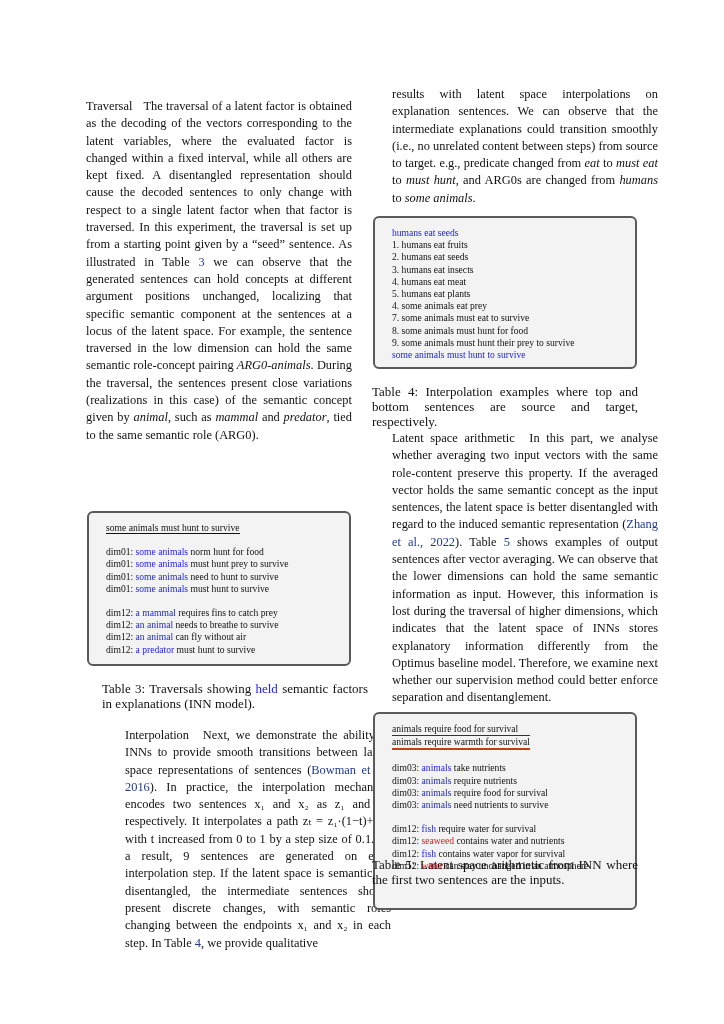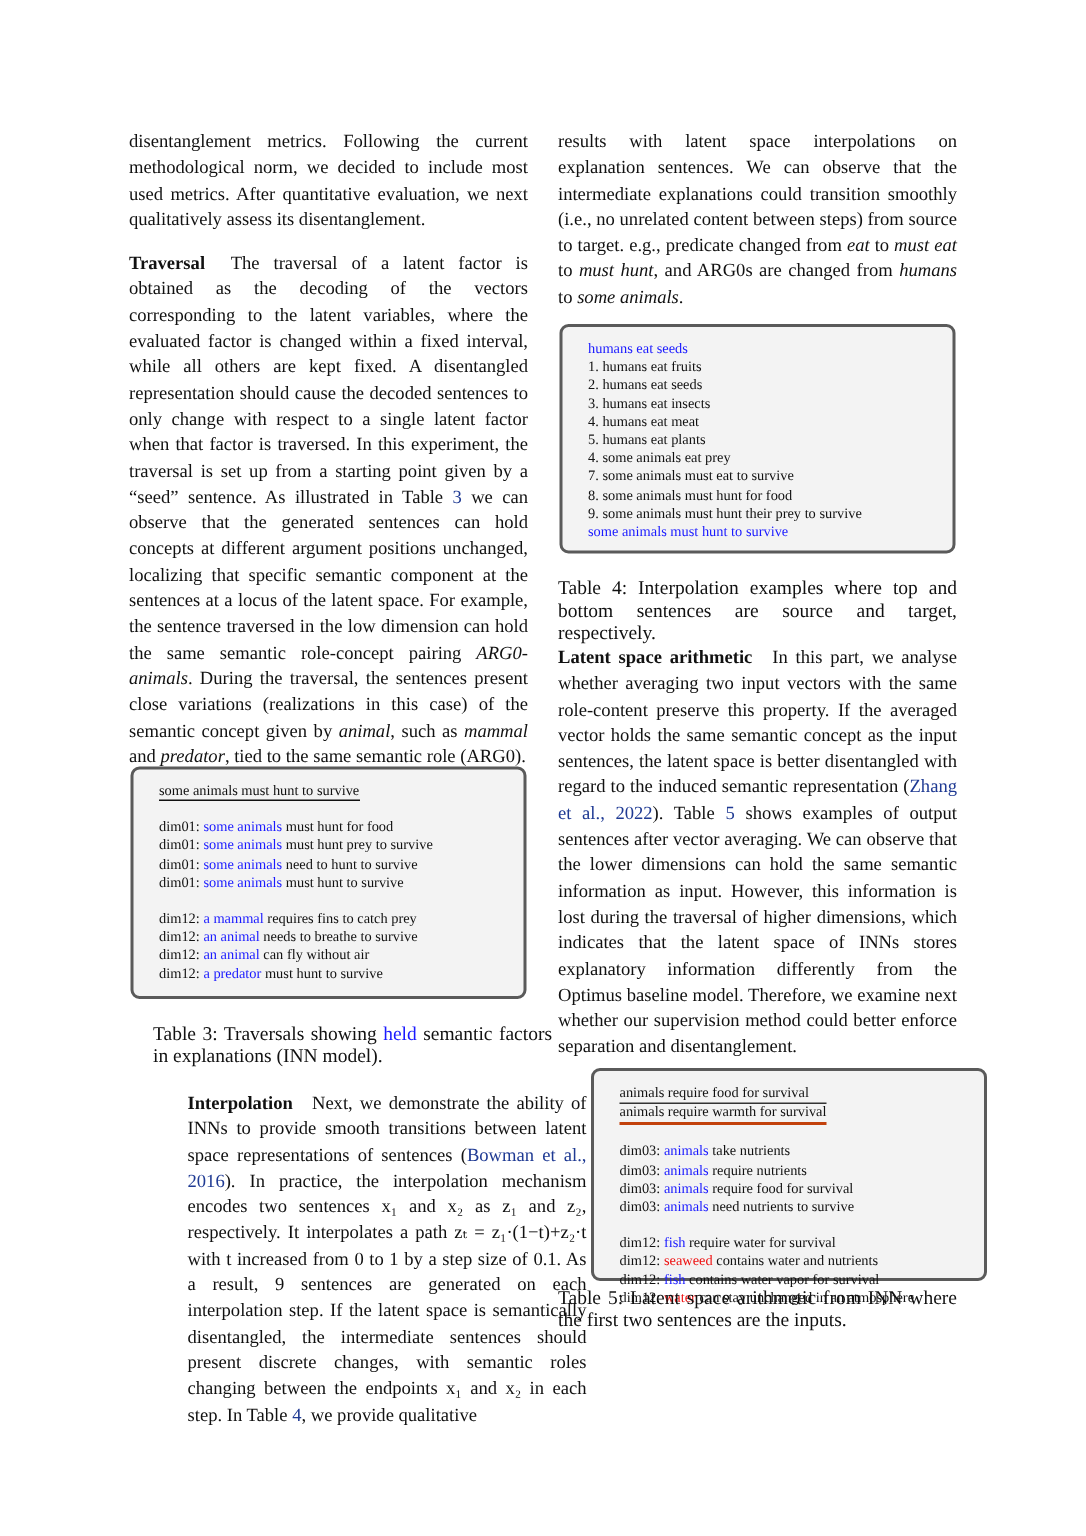--- a/index.html
+++ b/index.html
@@ -1,54 +1,53 @@
 <!DOCTYPE html>
 <html><head>
 <meta charset="utf-8">
 <style>
   html, body { margin: 0; padding: 0; background: #ffffff; }
   body { width: 724px; height: 1024px; position: relative; overflow: hidden;
          font-family: "Liberation Serif", "DejaVu Serif", serif; color: #111; }
   .col { position: absolute; top: 86px; width: 266px; font-size: 12.4px; line-height: 17.3px; }
   .col.left { left: 86px; }
-  .col.right { left: 372px; }
+  .col.right { left: 392px; }
   p { margin: 0; text-align: justify; hyphens: manual; }
   .gap-lg { margin-top: 11px; }
-  .head { font-weight: bold; margin-right: 8px; }
+  .head { font-weight: normal; margin-right: 8px; }
   .cite { color: #1f3a93; }
   .blue { color: #1a1aff; }
   .red { color: #ee1111; }
   i { font-style: italic; }
   .box { position: absolute; background: #f3f3f3; border: 2px solid #5a5a5a; border-radius: 6px;
          box-sizing: border-box; font-size: 9.6px; line-height: 12.2px; color: #111; }
   .box .line { white-space: nowrap; }
   .seed-u { border-bottom: 1px solid #111; display: inline-block; line-height: 11px; }
   .pair { display: inline-block; }
   .pair .line { border-bottom: 1px solid #333; }
   .pair .line.last { border-bottom: 2px solid #c2410c; }
   .caption { position: absolute; font-size: 13px; line-height: 15px; text-align: justify; }
   .blank { height: 12px; }
 </style>
 </head>
 <body>
 
 <div class="col left">
-  <p>disentanglement metrics. Following the current methodological norm, we decided to include most used metrics. After quantitative evaluation, we next qualitatively assess its disentanglement.</p>
 
   <p class="gap-lg" style="margin-top:12px;">
     <span class="head">Traversal</span>
     <span>The traversal of a latent factor is obtained as the decoding of the vectors corresponding to the latent variables, where the evaluated factor is changed within a fixed interval, while all others are kept fixed. A disentangled representation should cause the decoded sentences to only change with respect to a single latent factor when that factor is traversed. In this experiment, the traversal is set up from a starting point given by a “seed” sentence. As illustrated in Table </span><span class="cite">3</span><span> we can observe that the generated sentences can hold concepts at different argument positions unchanged, localizing that specific semantic component at the sentences at a locus of the latent space. For example, the sentence traversed in the low dimension can hold the same semantic role-concept pairing </span><i>ARG0-animals</i><span>. During the traversal, the sentences present close variations (realizations in this case) of the semantic concept given by </span><i>animal</i><span>, such as </span><i>mammal</i><span> and </span><i>predator</i><span>, tied to the same semantic role (ARG0).</span>
   </p>
 </div>
 
 <div class="box" style="left:87px; top:511px; width:264px; height:155px; padding:9px 0 0 17px;">
   <div class="line"><span class="seed-u">some animals must hunt to survive</span></div>
   <div class="blank"></div>
   <div>
-    <div class="line"><span>dim01:</span> <span class="blue">some animals</span><span> must hunt for food</span></div>
+    <div class="line"><span>dim01:</span> <span class="blue">some animals</span><span> norm hunt for food</span></div>
     <div class="line"><span>dim01:</span> <span class="blue">some animals</span><span> must hunt prey to survive</span></div>
     <div class="line"><span>dim01:</span> <span class="blue">some animals</span><span> need to hunt to survive</span></div>
     <div class="line"><span>dim01:</span> <span class="blue">some animals</span><span> must hunt to survive</span></div>
   </div>
   <div class="blank"></div>
   <div>
     <div class="line"><span>dim12:</span> <span class="blue">a mammal</span><span> requires fins to catch prey</span></div>
     <div class="line"><span>dim12:</span> <span class="blue">an animal</span><span> needs to breathe to survive</span></div>
     <div class="line"><span>dim12:</span> <span class="blue">an animal</span><span> can fly without air</span></div>
     <div class="line"><span>dim12:</span> <span class="blue">a predator</span><span> must hunt to survive</span></div>
@@ -88,21 +87,21 @@
 
 <div class="caption" style="left:372px; top:384px; width:266px;">Table 4: Interpolation examples where top and bottom sentences are source and target, respectively.</div>
 
 <div class="col right" style="top:430px;">
   <p>
     <span class="head">Latent space arithmetic</span>
     <span>In this part, we analyse whether averaging two input vectors with the same role-content preserve this property. If the averaged vector holds the same semantic concept as the input sentences, the latent space is better disentangled with regard to the induced semantic representation (</span><span class="cite">Zhang et al., 2022</span><span>). Table </span><span class="cite">5</span><span> shows examples of output sentences after vector averaging. We can observe that the lower dimensions can hold the same semantic information as input. However, this information is lost during the traversal of higher dimensions, which indicates that the latent space of INNs stores explanatory information differently from the Optimus baseline model. Therefore, we examine next whether our supervision method could better enforce separation and disentanglement.</span>
   </p>
 </div>
 
-<div class="box" style="left:373px; top:712px; width:264px; height:142px; padding:9px 0 0 17px;margin-left:21px;">
+<div class="box" style="left:373px; top:712px; width:264px; height:198px; padding:9px 0 0 17px;">
   <div class="pair">
     <div class="line">animals require food for survival</div>
     <div class="line last">animals require warmth for survival</div>
   </div>
   <div class="blank"></div>
   <div>
     <div class="line"><span>dim03:</span> <span class="blue">animals</span><span> take nutrients</span></div>
     <div class="line"><span>dim03:</span> <span class="blue">animals</span><span> require nutrients</span></div>
     <div class="line"><span>dim03:</span> <span class="blue">animals</span><span> require food for survival</span></div>
     <div class="line"><span>dim03:</span> <span class="blue">animals</span><span> need nutrients to survive</span></div>

